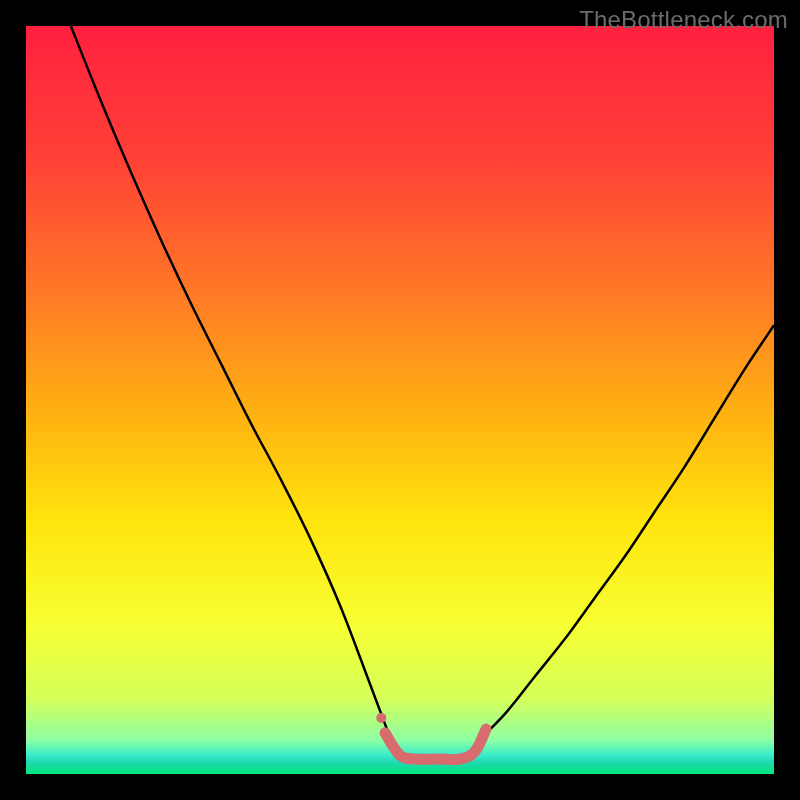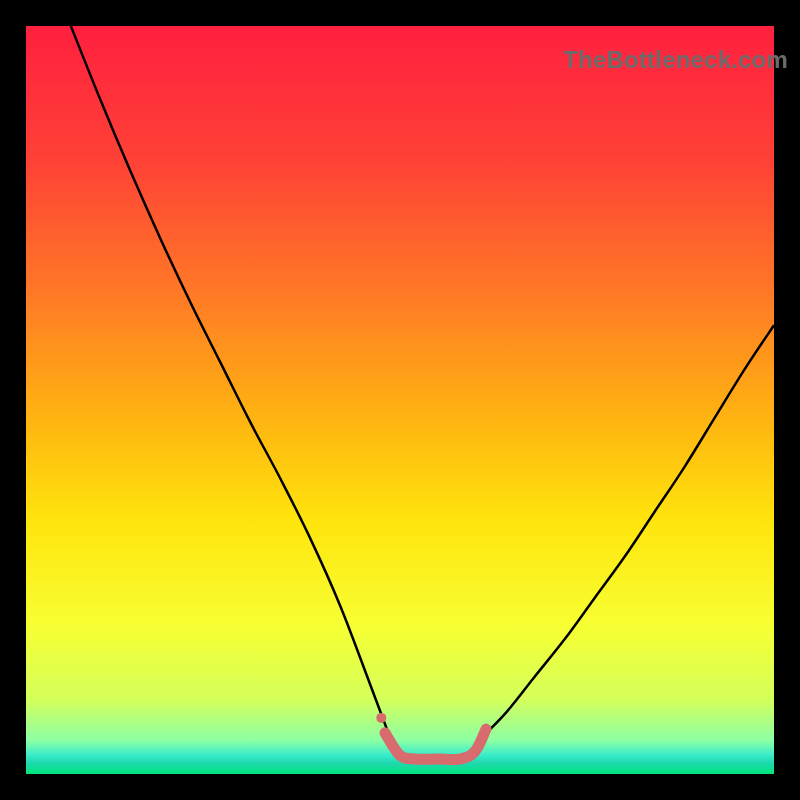--- a/index.html
+++ b/index.html
@@ -38,24 +38,23 @@
     top: 0;
     width: 100%;
     height: 100%;
   }
   .watermark {
     position: absolute;
     top: 6px;
     right: 12px;
     font-family: Arial, Helvetica, sans-serif;
     font-size: 24px;
-    font-weight: 700;
+    font-weight: 400;
     color: #6b6b6b;
     letter-spacing: 0.2px;
-    margin-top: 40px;
   }
 </style>
 </head>
 <body>
 
 <div class="frame">
   <div class="plot-area">
     <svg class="gradient-bg" viewBox="0 0 748 748" preserveAspectRatio="none">
       <defs>
         <linearGradient id="bg-grad" x1="0" y1="0" x2="0" y2="1">

